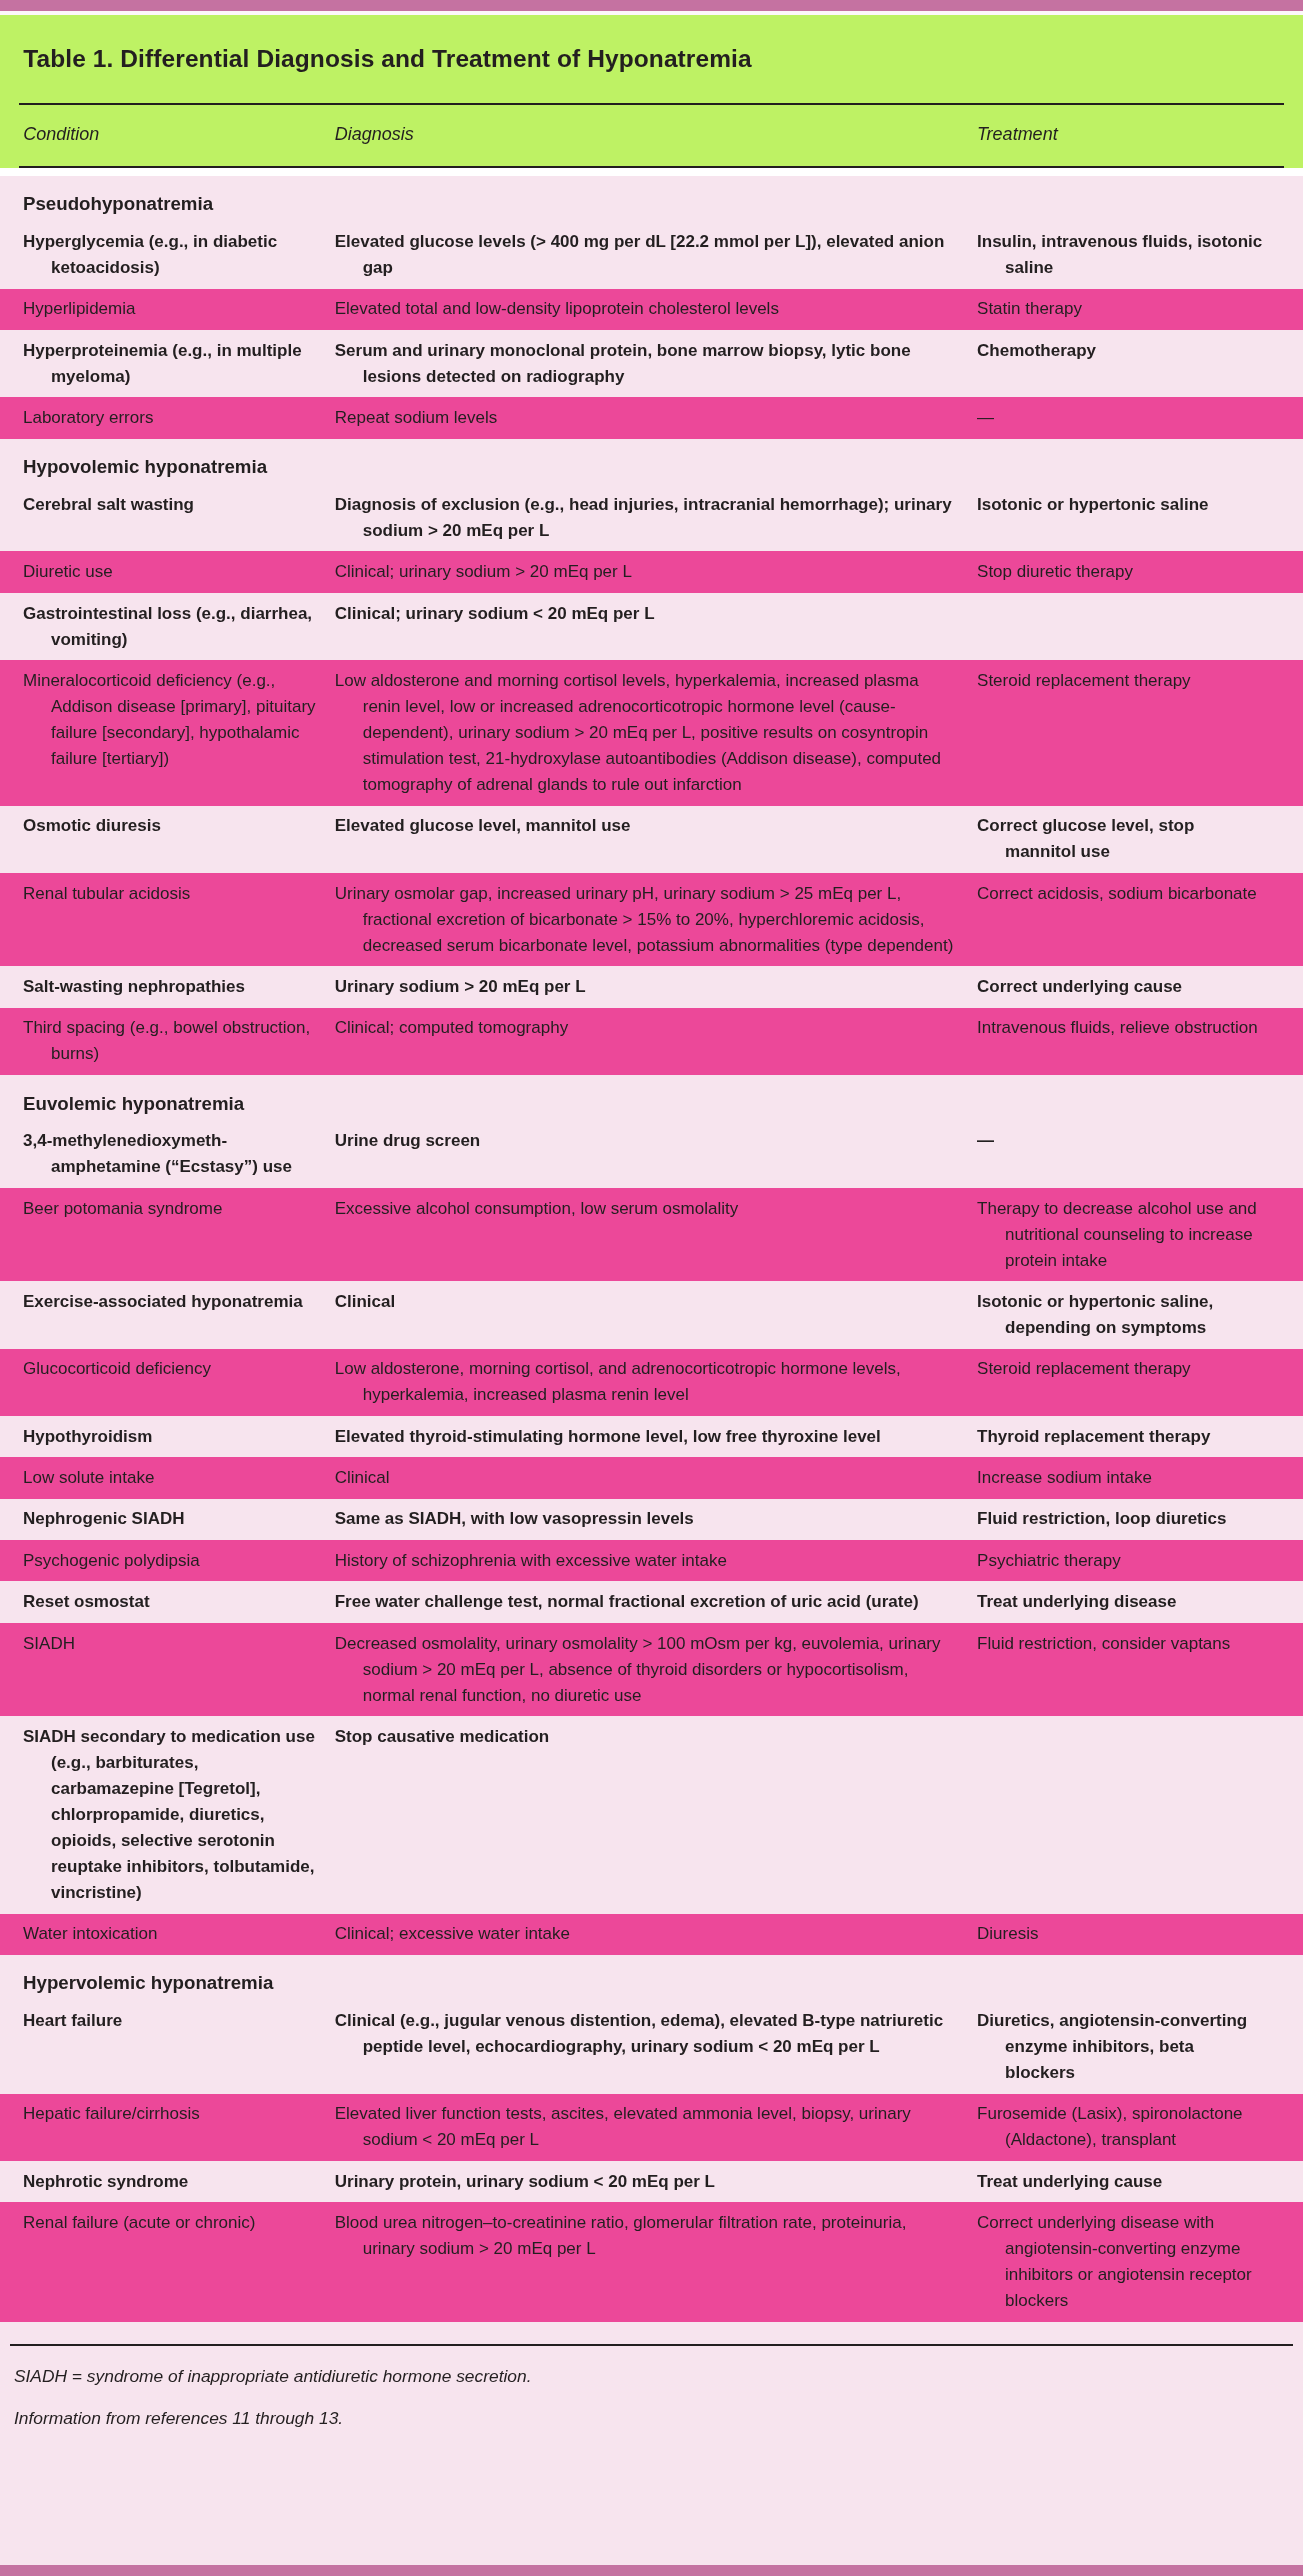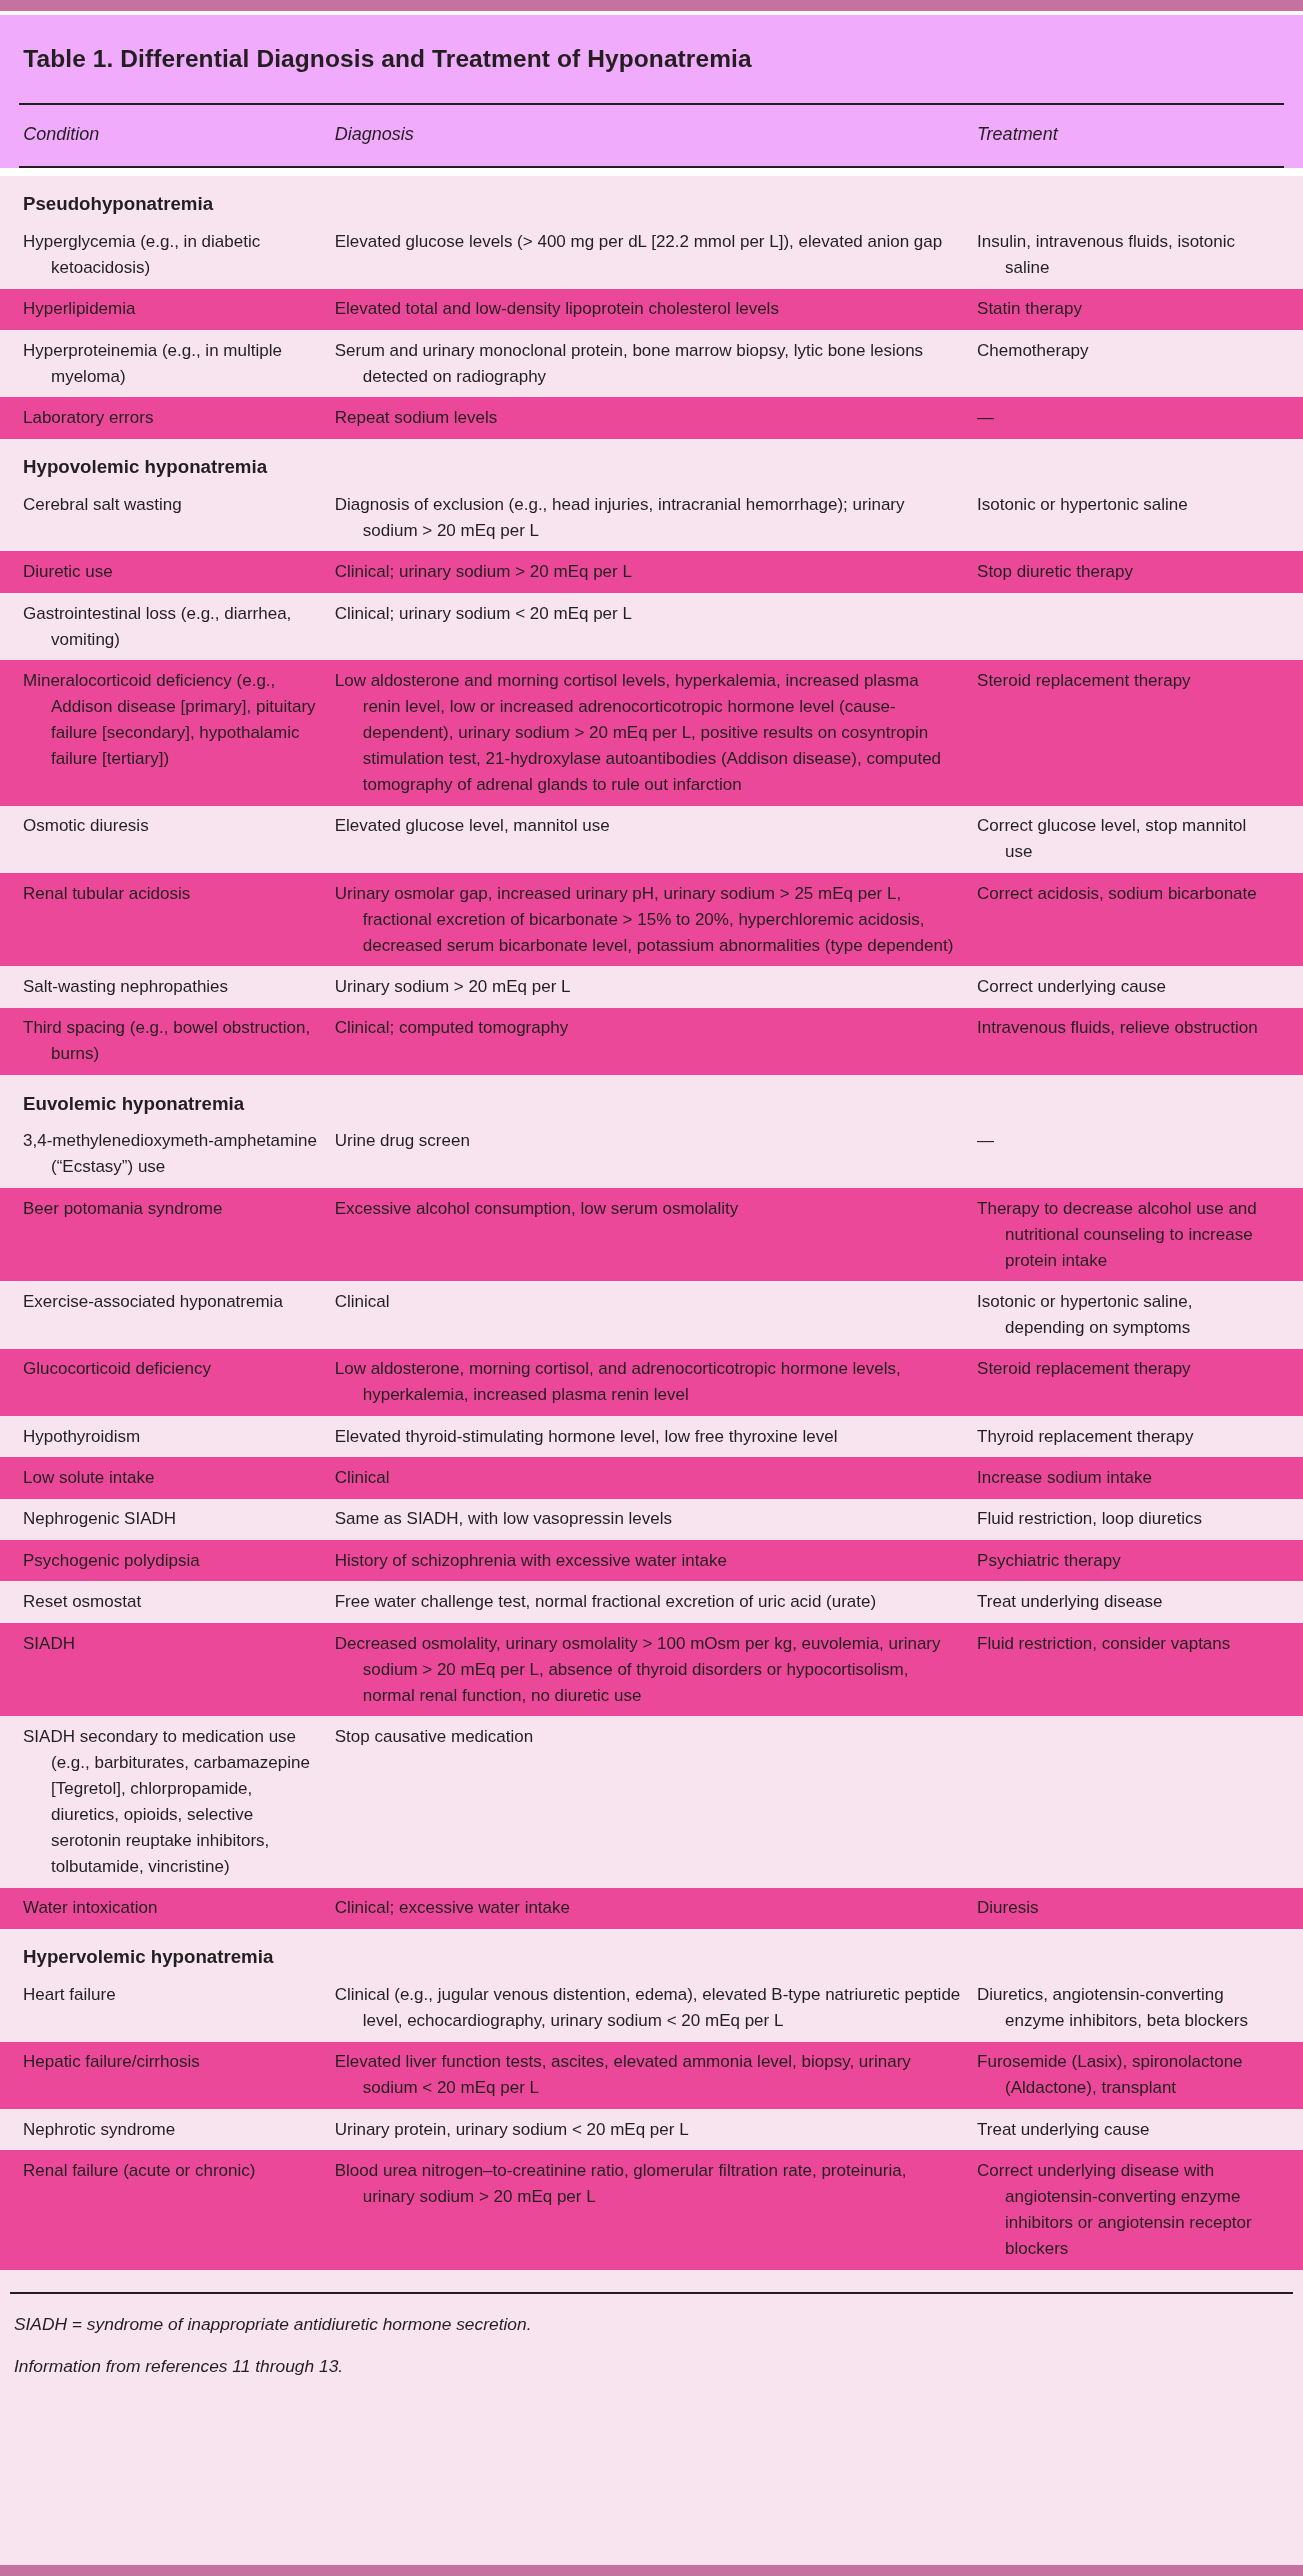--- a/index.html
+++ b/index.html
@@ -4,37 +4,37 @@
 <style>
   html,body{margin:0;padding:0;}
   body{
     width:1303px;height:2576px;overflow:hidden;
     display:flex;flex-direction:column;
     background:#ffffff;color:#231f20;
     font-family:"Liberation Sans","DejaVu Sans",sans-serif;
   }
   .accent-bar{flex:0 0 auto;height:11px;background:#c572a1;}
   .accent-gap{flex:0 0 auto;height:3.9px;background:#fdf8fb;}
-  .masthead{flex:0 0 auto;background:#f0abfc;padding:0 19.3px;}
+  .masthead{flex:0 0 auto;background:#bef264;padding:0 19.3px;}
   .title{font-size:24.5px;font-weight:bold;letter-spacing:0.1px;padding:30px 3.9px 30px;}
   .rule{border-top:2.6px solid #221e1f;height:0;}
   .col-headers{
     display:grid;grid-template-columns:24.8% 51.1% 24.1%;
     font-style:italic;font-size:18px;padding:19.3px 3.9px 20.6px;
   }
   .table-body{flex:0 0 auto;margin-top:8px;}
   .section-header{
     font-weight:bold;font-size:18.7px;line-height:26px;
     padding:15.5px 23px 3.9px;background:#f7e4ee;
   }
   .row{
     display:grid;grid-template-columns:24.8% 51.1% 24.1%;
     padding:7.7px 23px;font-size:17px;line-height:26px;
   }
-  .row.shaded{background:#f7e4ee;}
+  .row.shaded{background:#f7e4ee;font-weight:bold;}
   .row.plain{background:#ec4899;}
   .cell{padding-left:28px;text-indent:-28px;padding-right:16.7px;}
   .footer{flex:1 1 auto;background:#f7e4ee;padding:22px 10px 0;}
   .footnote{font-style:italic;font-size:17.4px;line-height:24.5px;padding:18px 3.9px 0;}
 </style>
 </head>
 <body>
 
 <div class="accent-bar"></div>
 <div class="accent-gap"></div>

